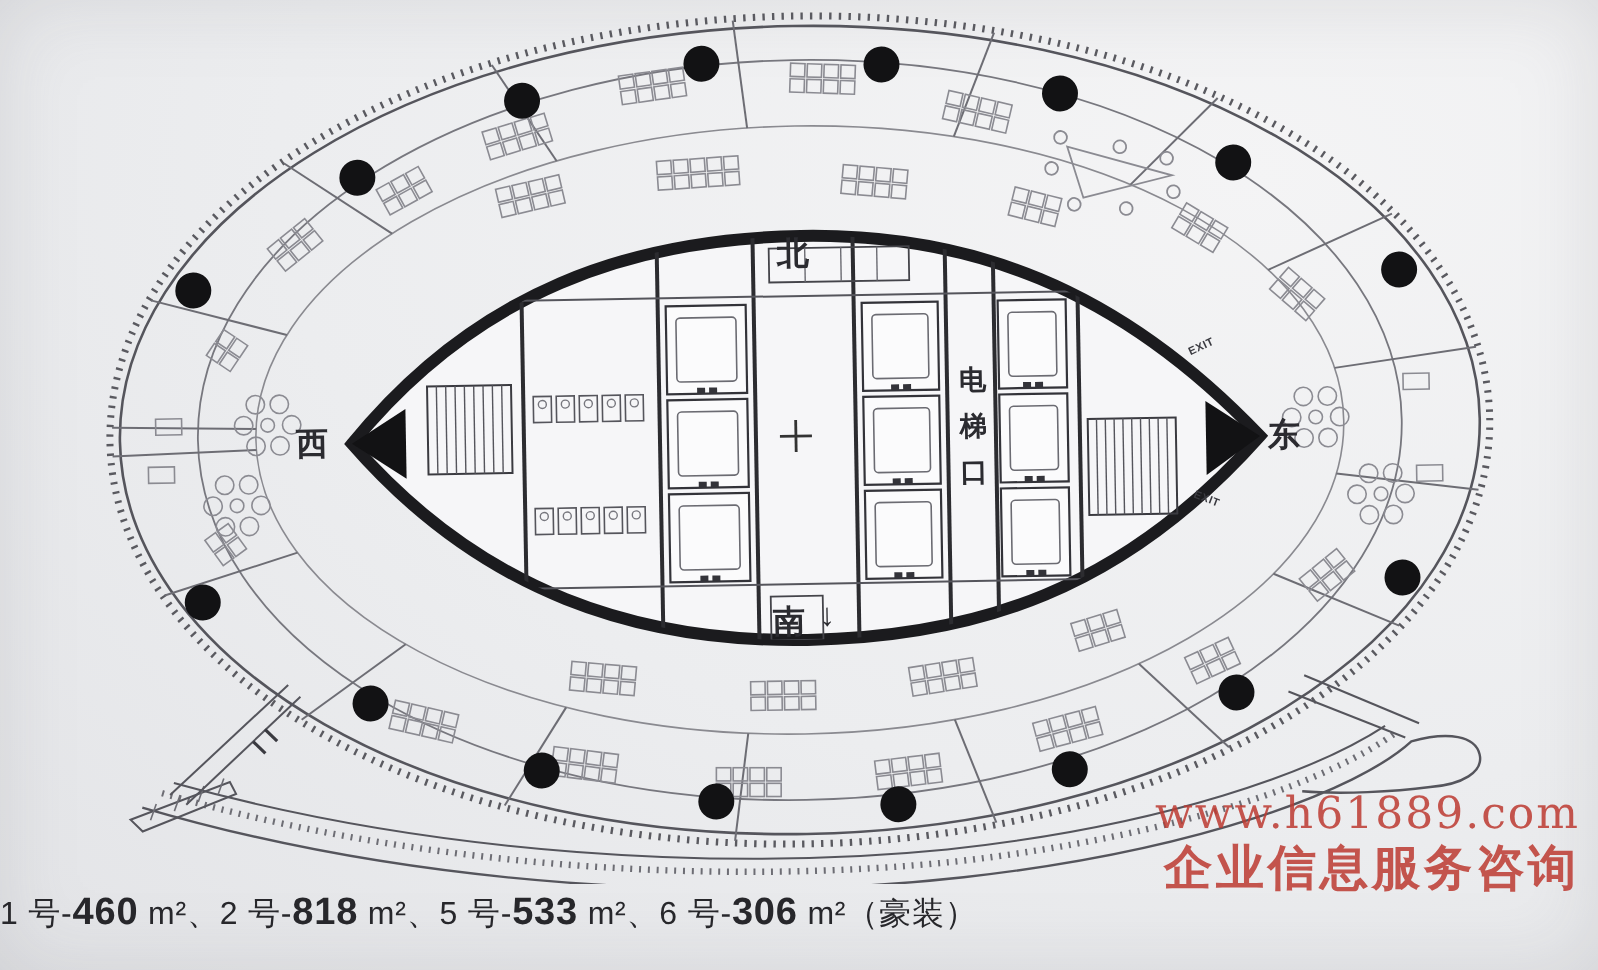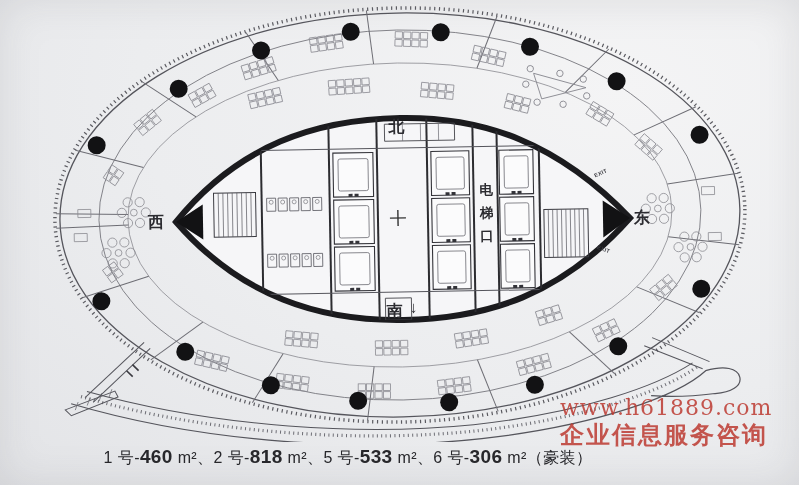--- a/index.html
+++ b/index.html
@@ -16,28 +16,28 @@
   }
   .plan-wrap{position:absolute;left:0;top:0;width:799px;height:442px;}
   svg{display:block;}
   .mullion{fill:none;stroke:#5a5a60;stroke-width:3.5;stroke-dasharray:1.2 3.6;}
   .shell{fill:none;stroke:#55555c;stroke-width:1.3;}
   .thin{fill:none;stroke:#77777e;stroke-width:.9;}
   .thin2{fill:none;stroke:#8a8a90;stroke-width:.8;}
   .compass{font-family:"Liberation Sans",sans-serif;font-size:16px;font-weight:700;fill:#2b2b30;}
   .exitlab{font-family:"Liberation Sans",sans-serif;font-size:5.5px;font-weight:700;fill:#3a3a40;letter-spacing:.3px;}
   .caption{
-    position:absolute;left:0;top:446px;width:696px;text-align:center;
+    position:absolute;left:0;top:446px;width:696px;
     color:#27272b;font-size:16px;letter-spacing:.4px;white-space:nowrap;
   }
   .caption span{vertical-align:baseline;}
   .caption .b{font-weight:700;font-size:19px;}
   .watermark{
     position:absolute;left:560px;top:396px;width:230px;
-    color:#bd3a31;opacity:.85;text-align:left;pointer-events:none;line-height:1.05;
+    color:#bd3a31;opacity:.85;text-align:right;pointer-events:none;line-height:1.05;
   }
   .wm-url{font-family:"DejaVu Serif",serif;font-size:22px;letter-spacing:1px;}
   .wm-cn{font-size:24px;letter-spacing:2px;margin-top:3px;font-weight:700;}
 </style>
 </head>
 <body>
 
 <div class="page">
 
   <div class="plan-wrap">

